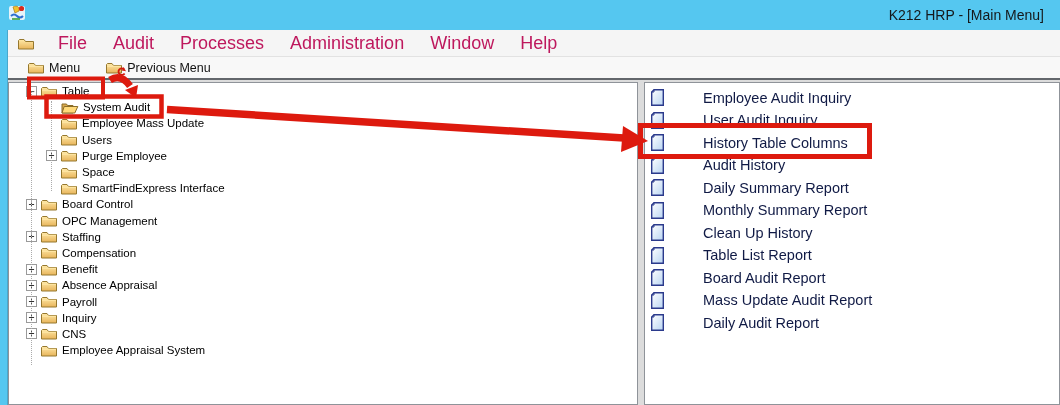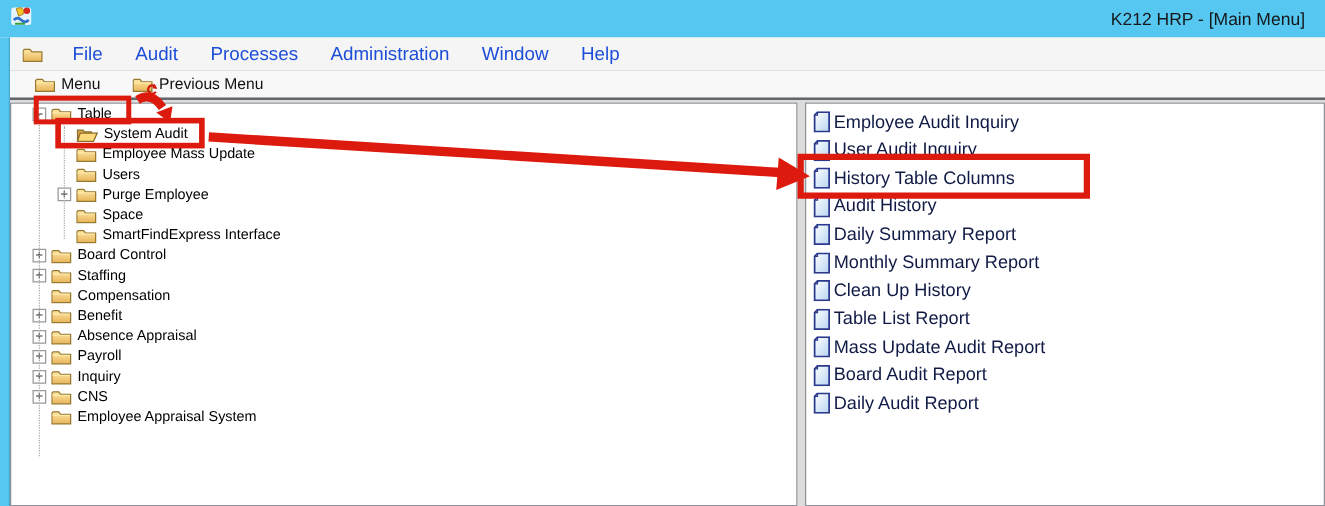--- a/index.html
+++ b/index.html
@@ -13,21 +13,21 @@
   .title-text { position:absolute; right:16px; top:0; height:30px; line-height:30px;
                 font-size:14px; color:#15181a; }
 
   
   .frame-left { position:absolute; left:0; top:30px; width:8px; height:375px; background:#55c7f0; border-right:1px solid #49a8cc; }
 
   
   .menubar { position:absolute; left:8px; top:30px; right:0; height:27px; background:#f5f5f5;
              border-bottom:1px solid #e2e2e2; display:flex; align-items:center; }
   .menubar .mdi-icon { margin:0 10px 0 10px; display:inline-flex; }
-  .menu-item { padding:0 13px; font-size:15px; color:#1d4ed8; height:27px; line-height:27px; cursor:default; }
+  .menu-item { padding:0 13px; font-size:18px; color:#be185d; height:27px; line-height:27px; cursor:default; }
 
   
   .toolbar { position:absolute; left:8px; top:57px; right:0; height:21px; background:#f8f8f8;
              display:flex; align-items:center; }
   .tool-btn { display:inline-flex; align-items:center; gap:4px; padding:0 6px; font-size:12.5px; color:#111; height:21px;margin-left:14px; }
   .tool-icon { position:relative; display:inline-flex; width:17px; height:13px; }
   .tool-icon .badge { position:absolute; right:-3px; bottom:-3px; }
 
   
   .client { position:absolute; left:8px; top:78px; right:0; bottom:0; background:#dcdcdc; border-top:2px solid #63676c; }
@@ -46,21 +46,21 @@
   .tree-icon { flex:0 0 17px; display:inline-flex; margin-right:4px; }
   .tree-label { font-size:11.5px; color:#000; }
   .spine { position:absolute; width:0; border-left:1px dotted #ababab; }
   .spine1 { left:22px; top:9px;  height:273px; }
   .spine2 { left:42px; top:18px; height:90px; }
 
   
   .menu-list { position:relative; width:100%; height:100%; overflow:hidden; padding-top:3.5px; }
   .list-row { display:flex; align-items:center; height:22.5px; padding-left:5px; white-space:nowrap; }
   .list-icon { flex:0 0 15px; display:inline-flex; margin-right:2px; }
-  .list-label { font-size:14.5px; color:#101a45; }
+  .list-label { font-size:14.5px; color:#101a45;margin-left:36px; }
 
   
   .annot { position:absolute; left:0; top:0; width:1060px; height:405px; pointer-events:none; z-index:10; }
 </style>
 </head>
 <body>
 
 <div class="screen">
 
   <div class="titlebar">
@@ -250,20 +250,36 @@
                     <stop offset="1" stop-color="#e8b45a"></stop>
                   </linearGradient>
                 </defs>
                 <path d="M0.5,3.5 L0.5,12 L15.5,12 L15.5,4.5 L7.5,4.5 L6,2.5 L1.5,2.5 Z" fill="url(#fg1)" stroke="#96782e"></path>
                 <path d="M1,5.2 L15,5.2" stroke="#ffe9a8" fill="none"></path>
               </svg>
             </span>
     <span class="tree-label">Board Control</span>
   </div>
           <div class="tree-row">
+    <span class="expand-box none"></span>
+    <span class="tree-icon">
+              <svg width="17" height="13" viewBox="0 0 17 13">
+                <defs>
+                  <linearGradient id="fg1" x1="0" y1="0" x2="0" y2="1">
+                    <stop offset="0" stop-color="#ffe9a8"></stop>
+                    <stop offset="1" stop-color="#e8b45a"></stop>
+                  </linearGradient>
+                </defs>
+                <path d="M0.5,3.5 L0.5,12 L15.5,12 L15.5,4.5 L7.5,4.5 L6,2.5 L1.5,2.5 Z" fill="url(#fg1)" stroke="#96782e"></path>
+                <path d="M1,5.2 L15,5.2" stroke="#ffe9a8" fill="none"></path>
+              </svg>
+            </span>
+    <span class="tree-label">OPC Management</span>
+  </div>
+          <div class="tree-row">
     <span class="expand-box">+</span>
     <span class="tree-icon">
               <svg width="17" height="13" viewBox="0 0 17 13">
                 <defs>
                   <linearGradient id="fg1" x1="0" y1="0" x2="0" y2="1">
                     <stop offset="0" stop-color="#ffe9a8"></stop>
                     <stop offset="1" stop-color="#e8b45a"></stop>
                   </linearGradient>
                 </defs>
                 <path d="M0.5,3.5 L0.5,12 L15.5,12 L15.5,4.5 L7.5,4.5 L6,2.5 L1.5,2.5 Z" fill="url(#fg1)" stroke="#96782e"></path>
@@ -514,36 +530,36 @@
                 <defs>
                   <linearGradient id="pg1" x1="0" y1="0" x2="1" y2="1">
                     <stop offset="0" stop-color="#ffffff"></stop>
                     <stop offset="1" stop-color="#b8d4f2"></stop>
                   </linearGradient>
                 </defs>
                 <path d="M4,0.7 L13.3,0.7 L13.3,16.3 L1.7,16.3 L1.7,3 Z" fill="url(#pg1)" stroke="#2b3a8c" stroke-width="1.4"></path>
                 <path d="M4,0.7 L4,3 L1.7,3" fill="none" stroke="#2b3a8c"></path>
               </svg>
             </span>
+    <span class="list-label">Board Audit Report</span>
+  </div>
+          <div class="list-row">
+    <span class="list-icon">
+              <svg width="15" height="17" viewBox="0 0 15 17">
+                <defs>
+                  <linearGradient id="pg1" x1="0" y1="0" x2="1" y2="1">
+                    <stop offset="0" stop-color="#ffffff"></stop>
+                    <stop offset="1" stop-color="#b8d4f2"></stop>
+                  </linearGradient>
+                </defs>
+                <path d="M4,0.7 L13.3,0.7 L13.3,16.3 L1.7,16.3 L1.7,3 Z" fill="url(#pg1)" stroke="#2b3a8c" stroke-width="1.4"></path>
+                <path d="M4,0.7 L4,3 L1.7,3" fill="none" stroke="#2b3a8c"></path>
+              </svg>
+            </span>
     <span class="list-label">Mass Update Audit Report</span>
-  </div>
-          <div class="list-row">
-    <span class="list-icon">
-              <svg width="15" height="17" viewBox="0 0 15 17">
-                <defs>
-                  <linearGradient id="pg1" x1="0" y1="0" x2="1" y2="1">
-                    <stop offset="0" stop-color="#ffffff"></stop>
-                    <stop offset="1" stop-color="#b8d4f2"></stop>
-                  </linearGradient>
-                </defs>
-                <path d="M4,0.7 L13.3,0.7 L13.3,16.3 L1.7,16.3 L1.7,3 Z" fill="url(#pg1)" stroke="#2b3a8c" stroke-width="1.4"></path>
-                <path d="M4,0.7 L4,3 L1.7,3" fill="none" stroke="#2b3a8c"></path>
-              </svg>
-            </span>
-    <span class="list-label">Board Audit Report</span>
   </div>
           <div class="list-row">
     <span class="list-icon">
               <svg width="15" height="17" viewBox="0 0 15 17">
                 <defs>
                   <linearGradient id="pg1" x1="0" y1="0" x2="1" y2="1">
                     <stop offset="0" stop-color="#ffffff"></stop>
                     <stop offset="1" stop-color="#b8d4f2"></stop>
                   </linearGradient>
                 </defs>

